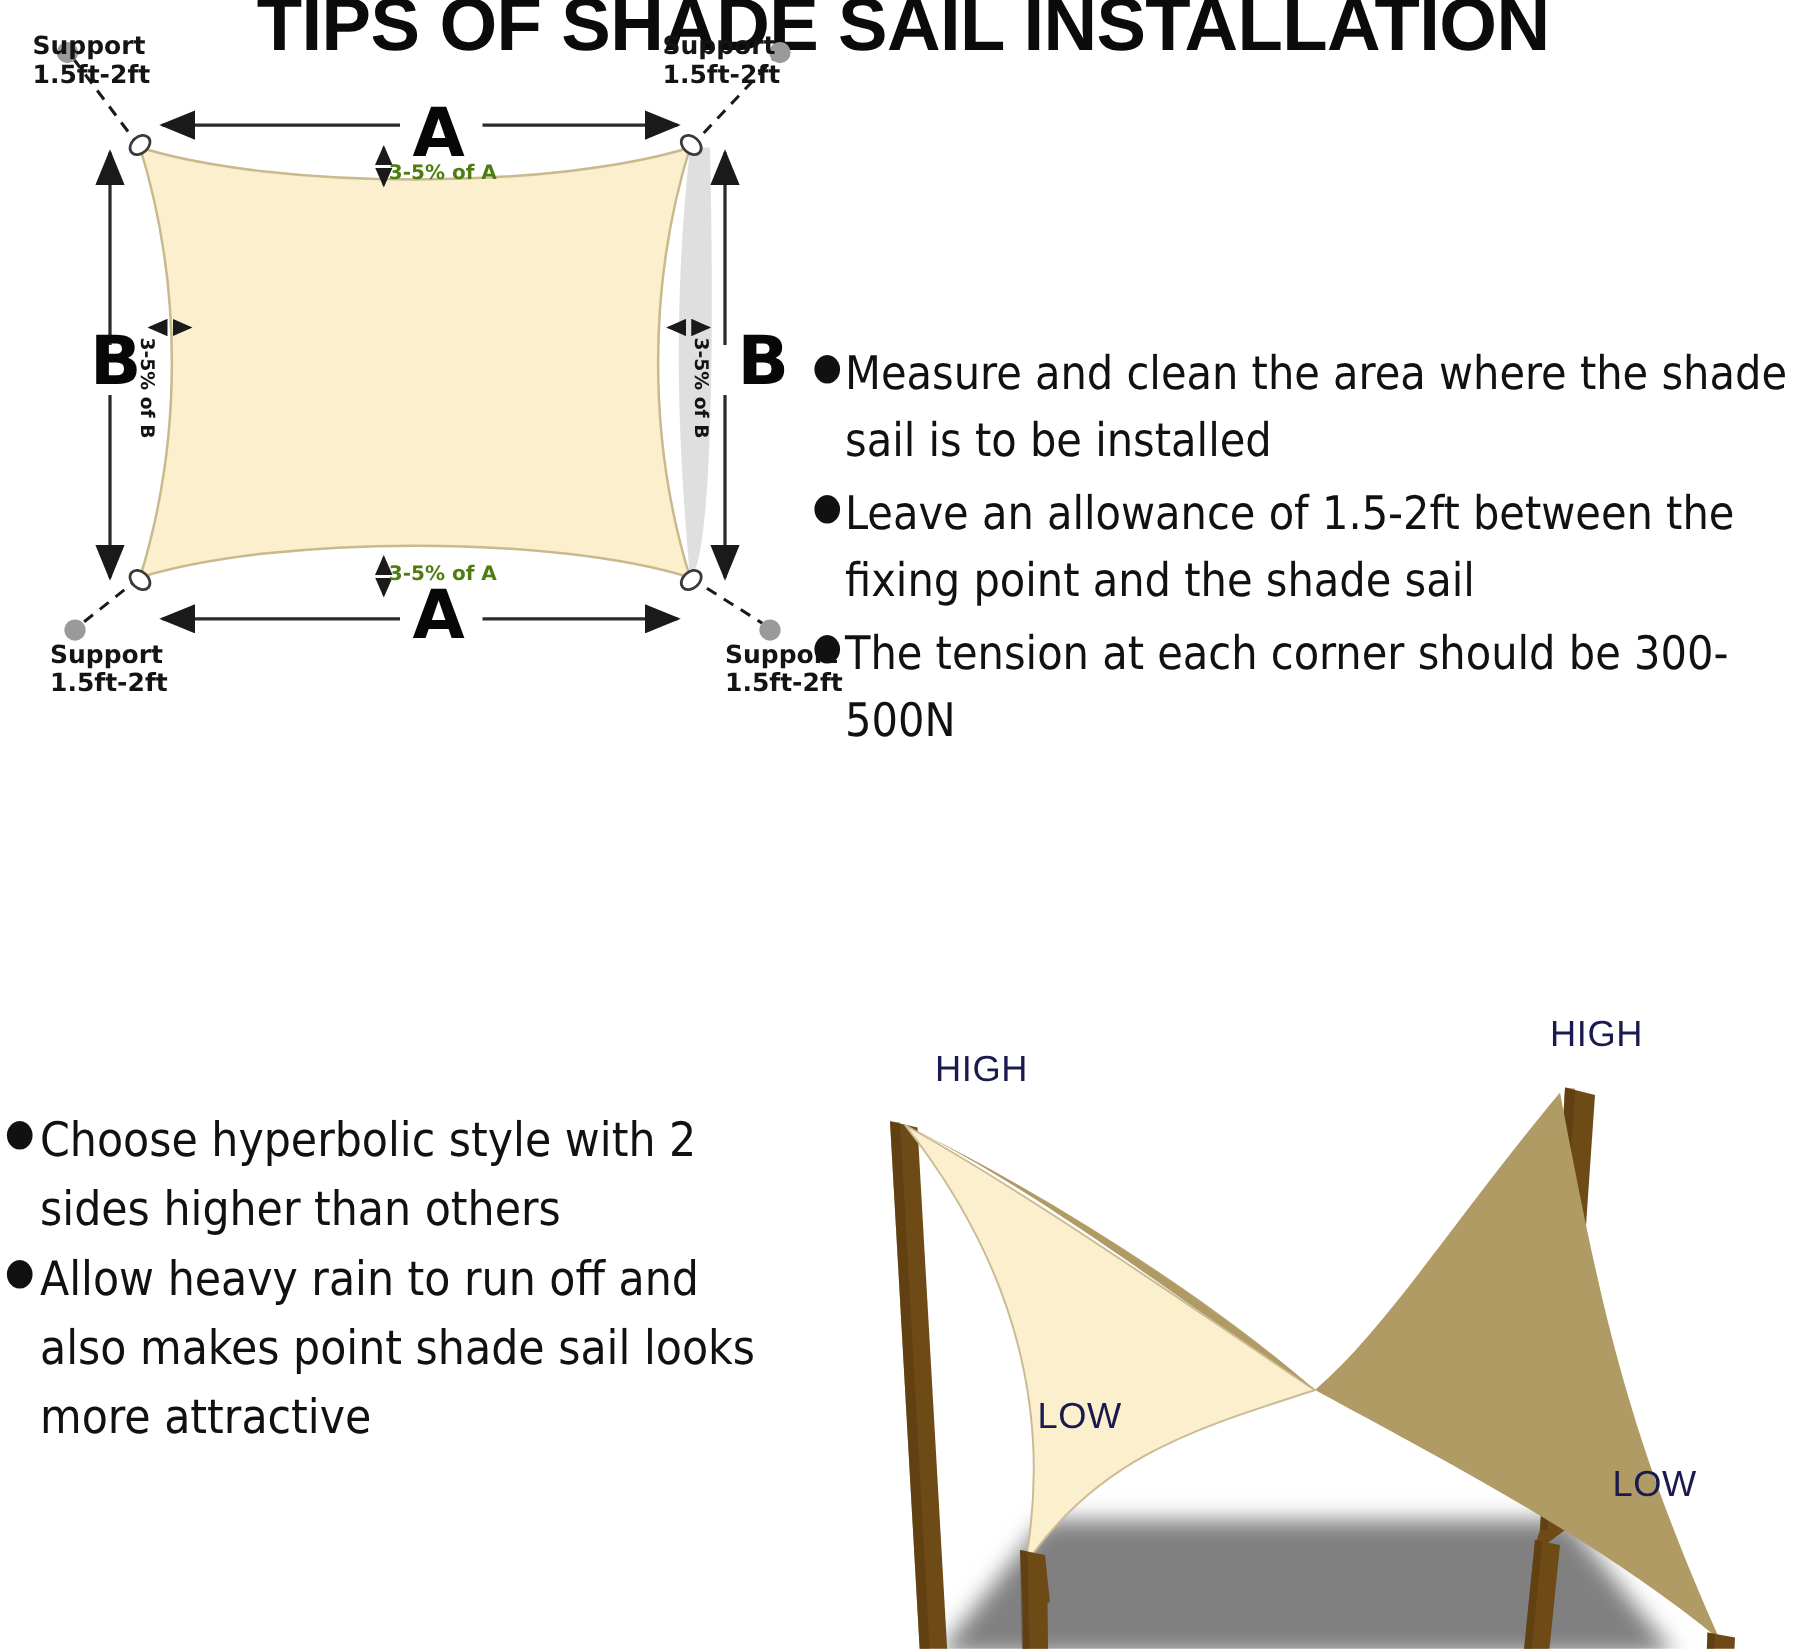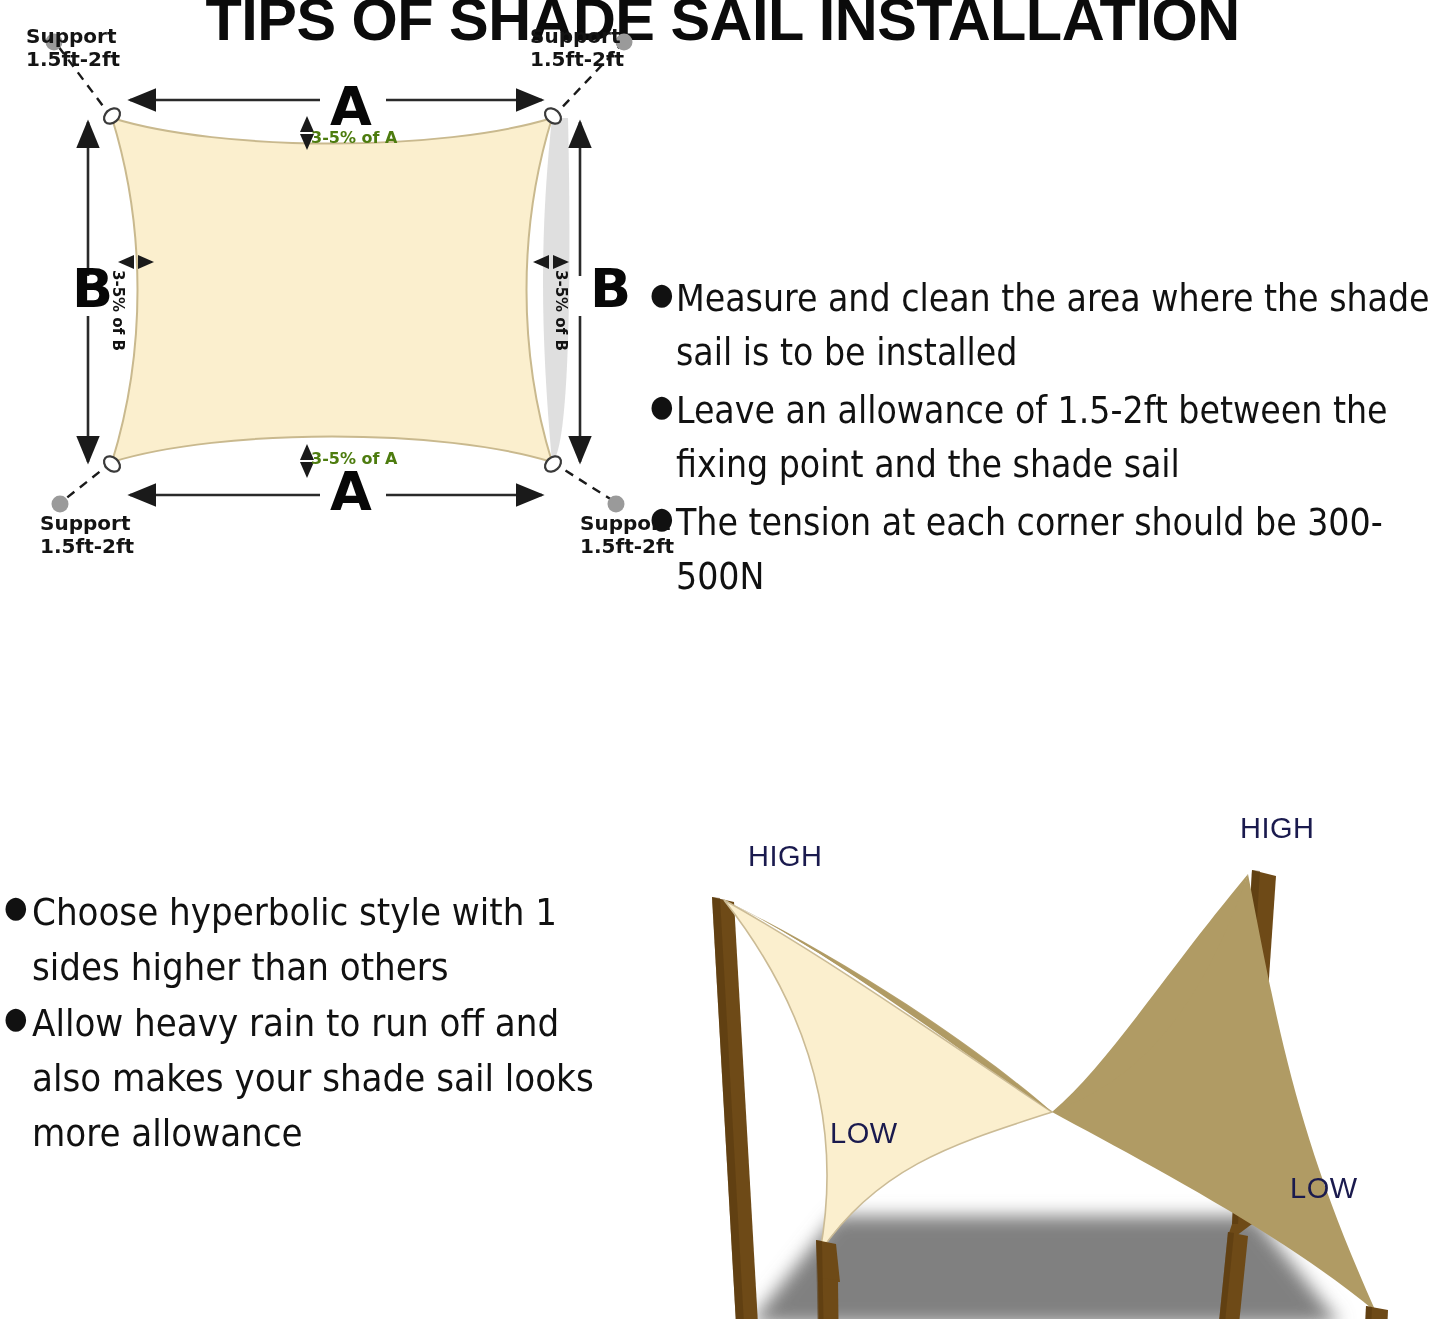--- a/index.html
+++ b/index.html
@@ -228,25 +228,25 @@
   </div>
   <div class="bullet-row">
     <span class="dot">●</span>
     <span class="txt">The tension at each corner should be 300-500N</span>
   </div>
 </div>
 
 <div id="style-list">
   <div class="bullet-row">
     <span class="dot">●</span>
-    <span class="txt">Choose hyperbolic style with 1 sides higher than others</span>
-  </div>
-  <div class="bullet-row">
-    <span class="dot">●</span>
-    <span class="txt">Allow heavy rain to run off and also makes your shade sail looks more allowance</span>
+    <span class="txt">Choose hyperbolic style with 2 sides higher than others</span>
+  </div>
+  <div class="bullet-row">
+    <span class="dot">●</span>
+    <span class="txt">Allow heavy rain to run off and also makes point shade sail looks more attractive</span>
   </div>
 </div>
 
 <div id="hyper-diagram">
   <svg id="hyper-svg" width="805" height="539" viewBox="0 0 805 539">
     <defs>
       <filter id="softBlur" x="-25%" y="-60%" width="150%" height="220%">
         <feGaussianBlur stdDeviation="9"></feGaussianBlur>
       </filter>
     </defs>

